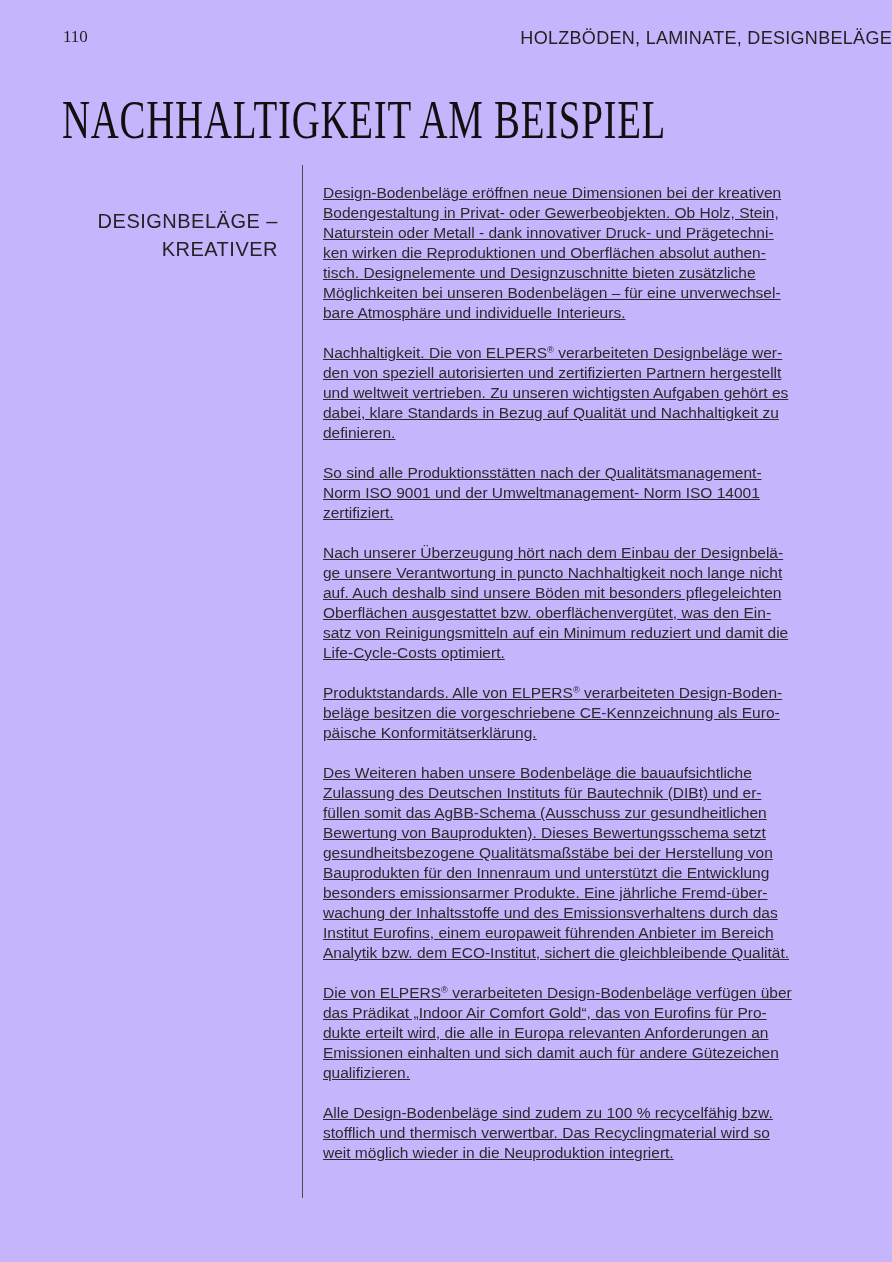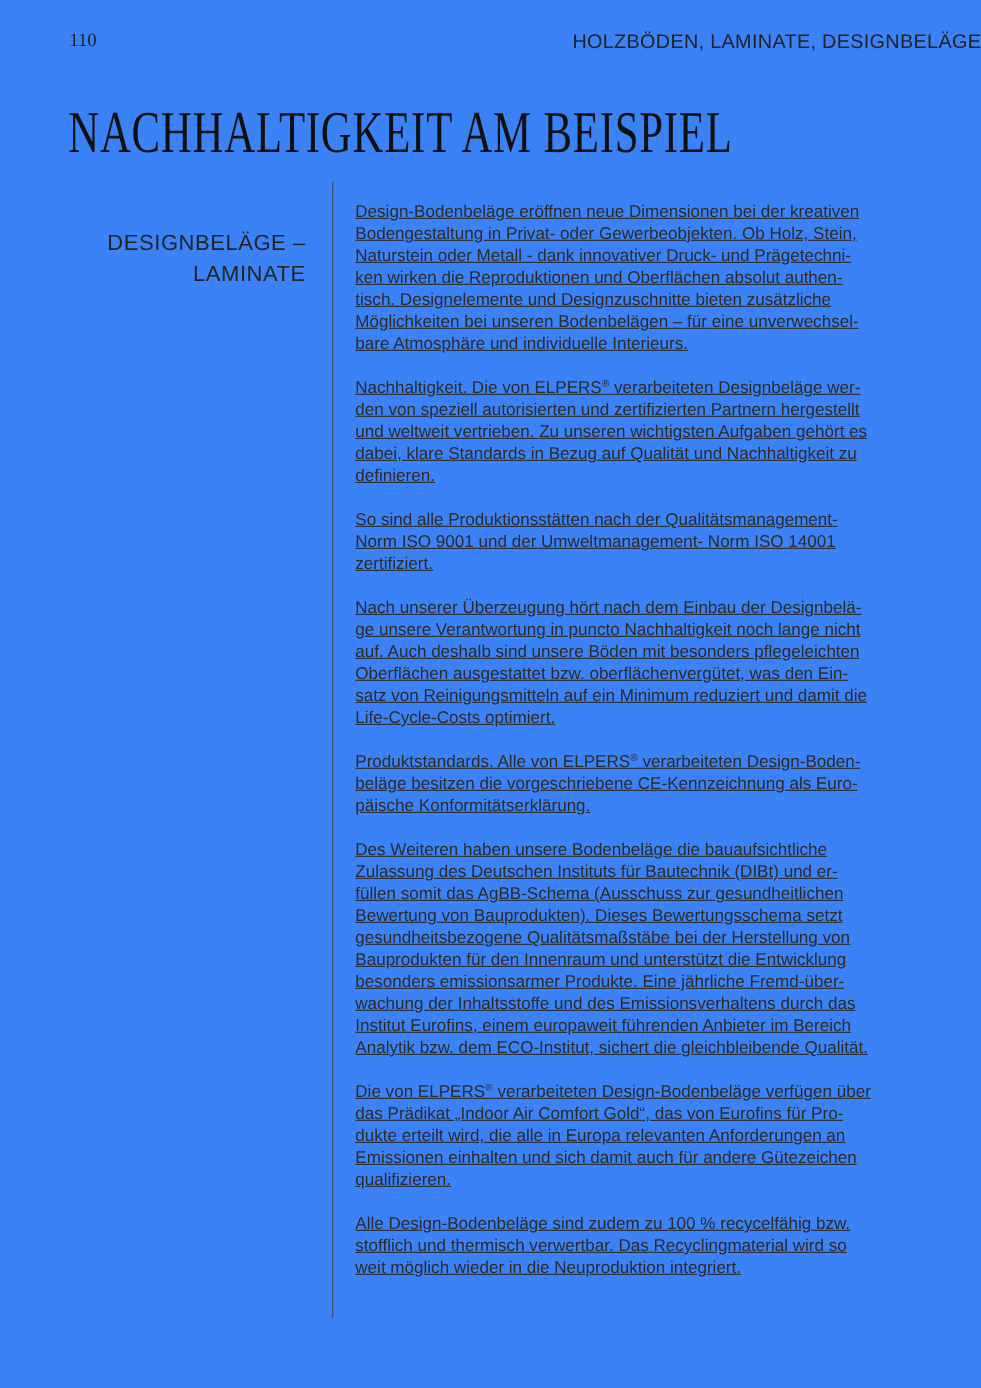--- a/index.html
+++ b/index.html
@@ -1,21 +1,21 @@
 <!DOCTYPE html>
 <html><head>
 <meta charset="utf-8">
 <style>
   * { box-sizing: border-box; }
   html, body { margin: 0; padding: 0; background: #ffffff; }
   .page {
     position: relative;
     width: 892px;
     height: 1262px;
-    background: #3b82f6;
+    background: #c4b5fd;
     font-family: "Liberation Sans", sans-serif;
     color: #2b2b2b;
     overflow: hidden;
   }
   .page-number {
     position: absolute;
     left: 63px;
     top: 27px;
     font-family: "Liberation Serif", serif;
     font-size: 17px;
@@ -91,21 +91,21 @@
 <div class="page">
 
   <span class="page-number">110</span>
 
   <div class="running-header">HOLZBÖDEN, LAMINATE, DESIGNBELÄGE</div>
 
   <h1 class="page-title">NACHHALTIGKEIT AM BEISPIEL</h1>
 
   <aside class="section-heading">
       <div>DESIGNBELÄGE –</div>
-      <div>LAMINATE</div>
+      <div>KREATIVER</div>
     </aside>
 
   <div class="column-divider"></div>
 
   <article class="article">
       <p>Design-Bodenbeläge eröffnen neue Dimensionen bei der kreativen<br>Bodengestaltung in Privat- oder Gewerbeobjekten. Ob Holz, Stein,<br>Naturstein oder Metall - dank innovativer Druck- und Prägetechni-<br>ken wirken die Reproduktionen und Oberflächen absolut authen-<br>tisch. Designelemente und Designzuschnitte bieten zusätzliche<br>Möglichkeiten bei unseren Bodenbelägen – für eine unverwechsel-<br>bare Atmosphäre und individuelle Interieurs.</p>
       <p>Nachhaltigkeit. Die von ELPERS<sup>®</sup> verarbeiteten Designbeläge wer-<br>den von speziell autorisierten und zertifizierten Partnern hergestellt<br>und weltweit vertrieben. Zu unseren wichtigsten Aufgaben gehört es<br>dabei, klare Standards in Bezug auf Qualität und Nachhaltigkeit zu<br>definieren.</p>
       <p>So sind alle Produktionsstätten nach der Qualitätsmanagement-<br>Norm ISO 9001 und der Umweltmanagement- Norm ISO 14001<br>zertifiziert.</p>
       <p>Nach unserer Überzeugung hört nach dem Einbau der Designbelä-<br>ge unsere Verantwortung in puncto Nachhaltigkeit noch lange nicht<br>auf. Auch deshalb sind unsere Böden mit besonders pflegeleichten<br>Oberflächen ausgestattet bzw. oberflächenvergütet, was den Ein-<br>satz von Reinigungsmitteln auf ein Minimum reduziert und damit die<br>Life-Cycle-Costs optimiert.</p>
       <p>Produktstandards. Alle von ELPERS<sup>®</sup> verarbeiteten Design-Boden-<br>beläge besitzen die vorgeschriebene CE-Kennzeichnung als Euro-<br>päische Konformitätserklärung.</p>

